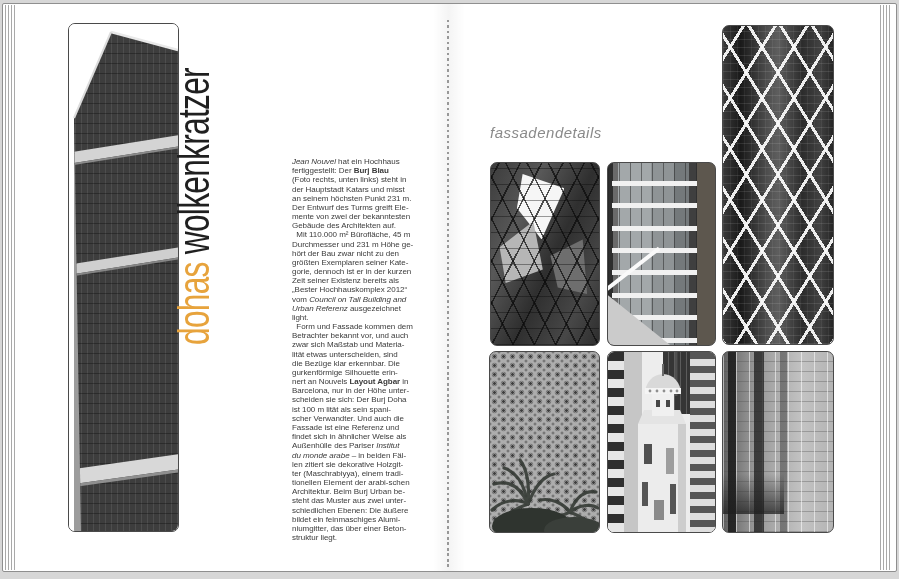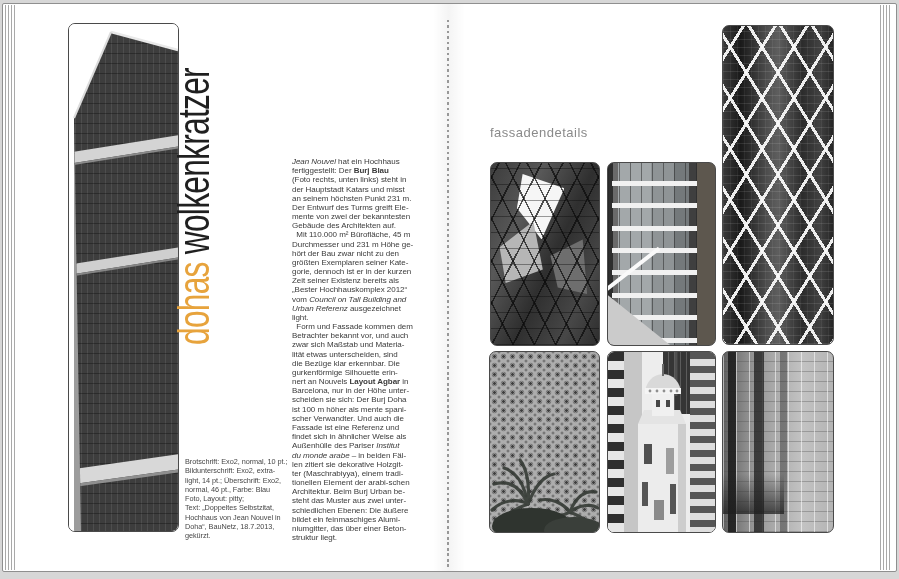--- a/index.html
+++ b/index.html
@@ -24,22 +24,22 @@
                 transform:rotate(-90deg) scaleX(0.72);white-space:nowrap;
                 font-size:44px;line-height:44px;font-weight:normal;letter-spacing:-1px;}
   .body-text{position:absolute;left:289px;top:153px;width:152px;
              font-size:8px;line-height:9.17px;letter-spacing:-0.05px;color:#3b3b3b;}
   .para{white-space:pre-wrap;}
   .seg-i{font-style:italic;}
   .seg-b{font-weight:bold;}
   .caption{position:absolute;left:182px;top:453px;width:118px;font-size:7.3px;line-height:9.3px;
            color:#474747;white-space:pre-line;letter-spacing:-0.05px;}
   
-  .facade-heading{position:absolute;left:487px;top:122px;font-size:13px;line-height:14px;
-                  color:#8a8a8a;letter-spacing:0.5px;}
+  .facade-heading{position:absolute;left:487px;top:122px;font-size:15px;line-height:14px;
+                  color:#8a8a8a;letter-spacing:0.5px;font-style:italic;}
   
   .p1{left:487px;top:158px;width:108px;height:182px;
       background:linear-gradient(115deg,#3c3c3c 0%,#585858 28%,#2f2f2f 55%,#474747 80%,#2d2d2d 100%);}
   .p1 .flash1{position:absolute;left:24%;top:6%;width:44%;height:36%;background:#f6f6f6;
       clip-path:polygon(12% 0,100% 22%,52% 100%,0 52%);}
   .p1 .flash2{position:absolute;left:8%;top:32%;width:40%;height:34%;background:#b6b6b6;
       clip-path:polygon(0 42%,78% 0,100% 78%,14% 100%);}
   .p1 .flash3{position:absolute;left:55%;top:42%;width:34%;height:30%;background:#6e6e6e;
       clip-path:polygon(0 30%,88% 0,100% 100%,20% 88%);}
   .lattice{position:absolute;inset:0;
@@ -152,46 +152,37 @@
 light.</span></div>
         <div class="para"><span class="seg-n">  Form und Fassade kommen dem
 Betrachter bekannt vor, und auch
 zwar sich Maßstab und Materia-
 lität etwas unterscheiden, sind
 die Bezüge klar erkennbar. Die
 gurkenförmige Silhouette erin-
 nert an Nouvels </span><span class="seg-b">Layout Agbar</span><span class="seg-n"> in
 Barcelona, nur in der Höhe unter-
 scheiden sie sich: Der Burj Doha
-ist 100 m höher als mente spani-
+ist 100 m lität als sein spani-
 scher Verwandter. Und auch die
 Fassade ist eine Referenz und
 findet sich in ähnlicher Weise als
 Außenhülle des Pariser </span><span class="seg-i">Institut
 du monde arabe</span><span class="seg-n"> – in beiden Fäl-
 len zitiert sie dekorative Holzgit-
 ter (Maschrabiyya), einem tradi-
 tionellen Element der arabi-schen
 Architektur. Beim Burj Urban be-
 steht das Muster aus zwei unter-
 schiedlichen Ebenen: Die äußere
 bildet ein feinmaschiges Alumi-
 niumgitter, das über einer Beton-
 struktur liegt.</span></div>
       </div>
 
-    <div class="caption">Brotschrift: Exo2, normal, 10 pt.;
-Bildunterschrift: Exo2, extra-
-light, 14 pt.; Überschrift: Exo2,
-normal, 46 pt., Farbe: Blau
-Foto, Layout: pitty;
-Text: „Doppeltes Selbstzitat,
-Hochhaus von Jean Nouvel in
-Doha“, BauNetz, 18.7.2013,
-gekürzt.</div>
 
     <div class="facade-heading" style="color: rgb(138, 138, 138);">fassadendetails</div>
 
     <div class="photo p1">
       <div class="flash1"></div>
       <div class="flash2"></div>
       <div class="flash3"></div>
       <div class="lattice"></div>
     </div>
 

